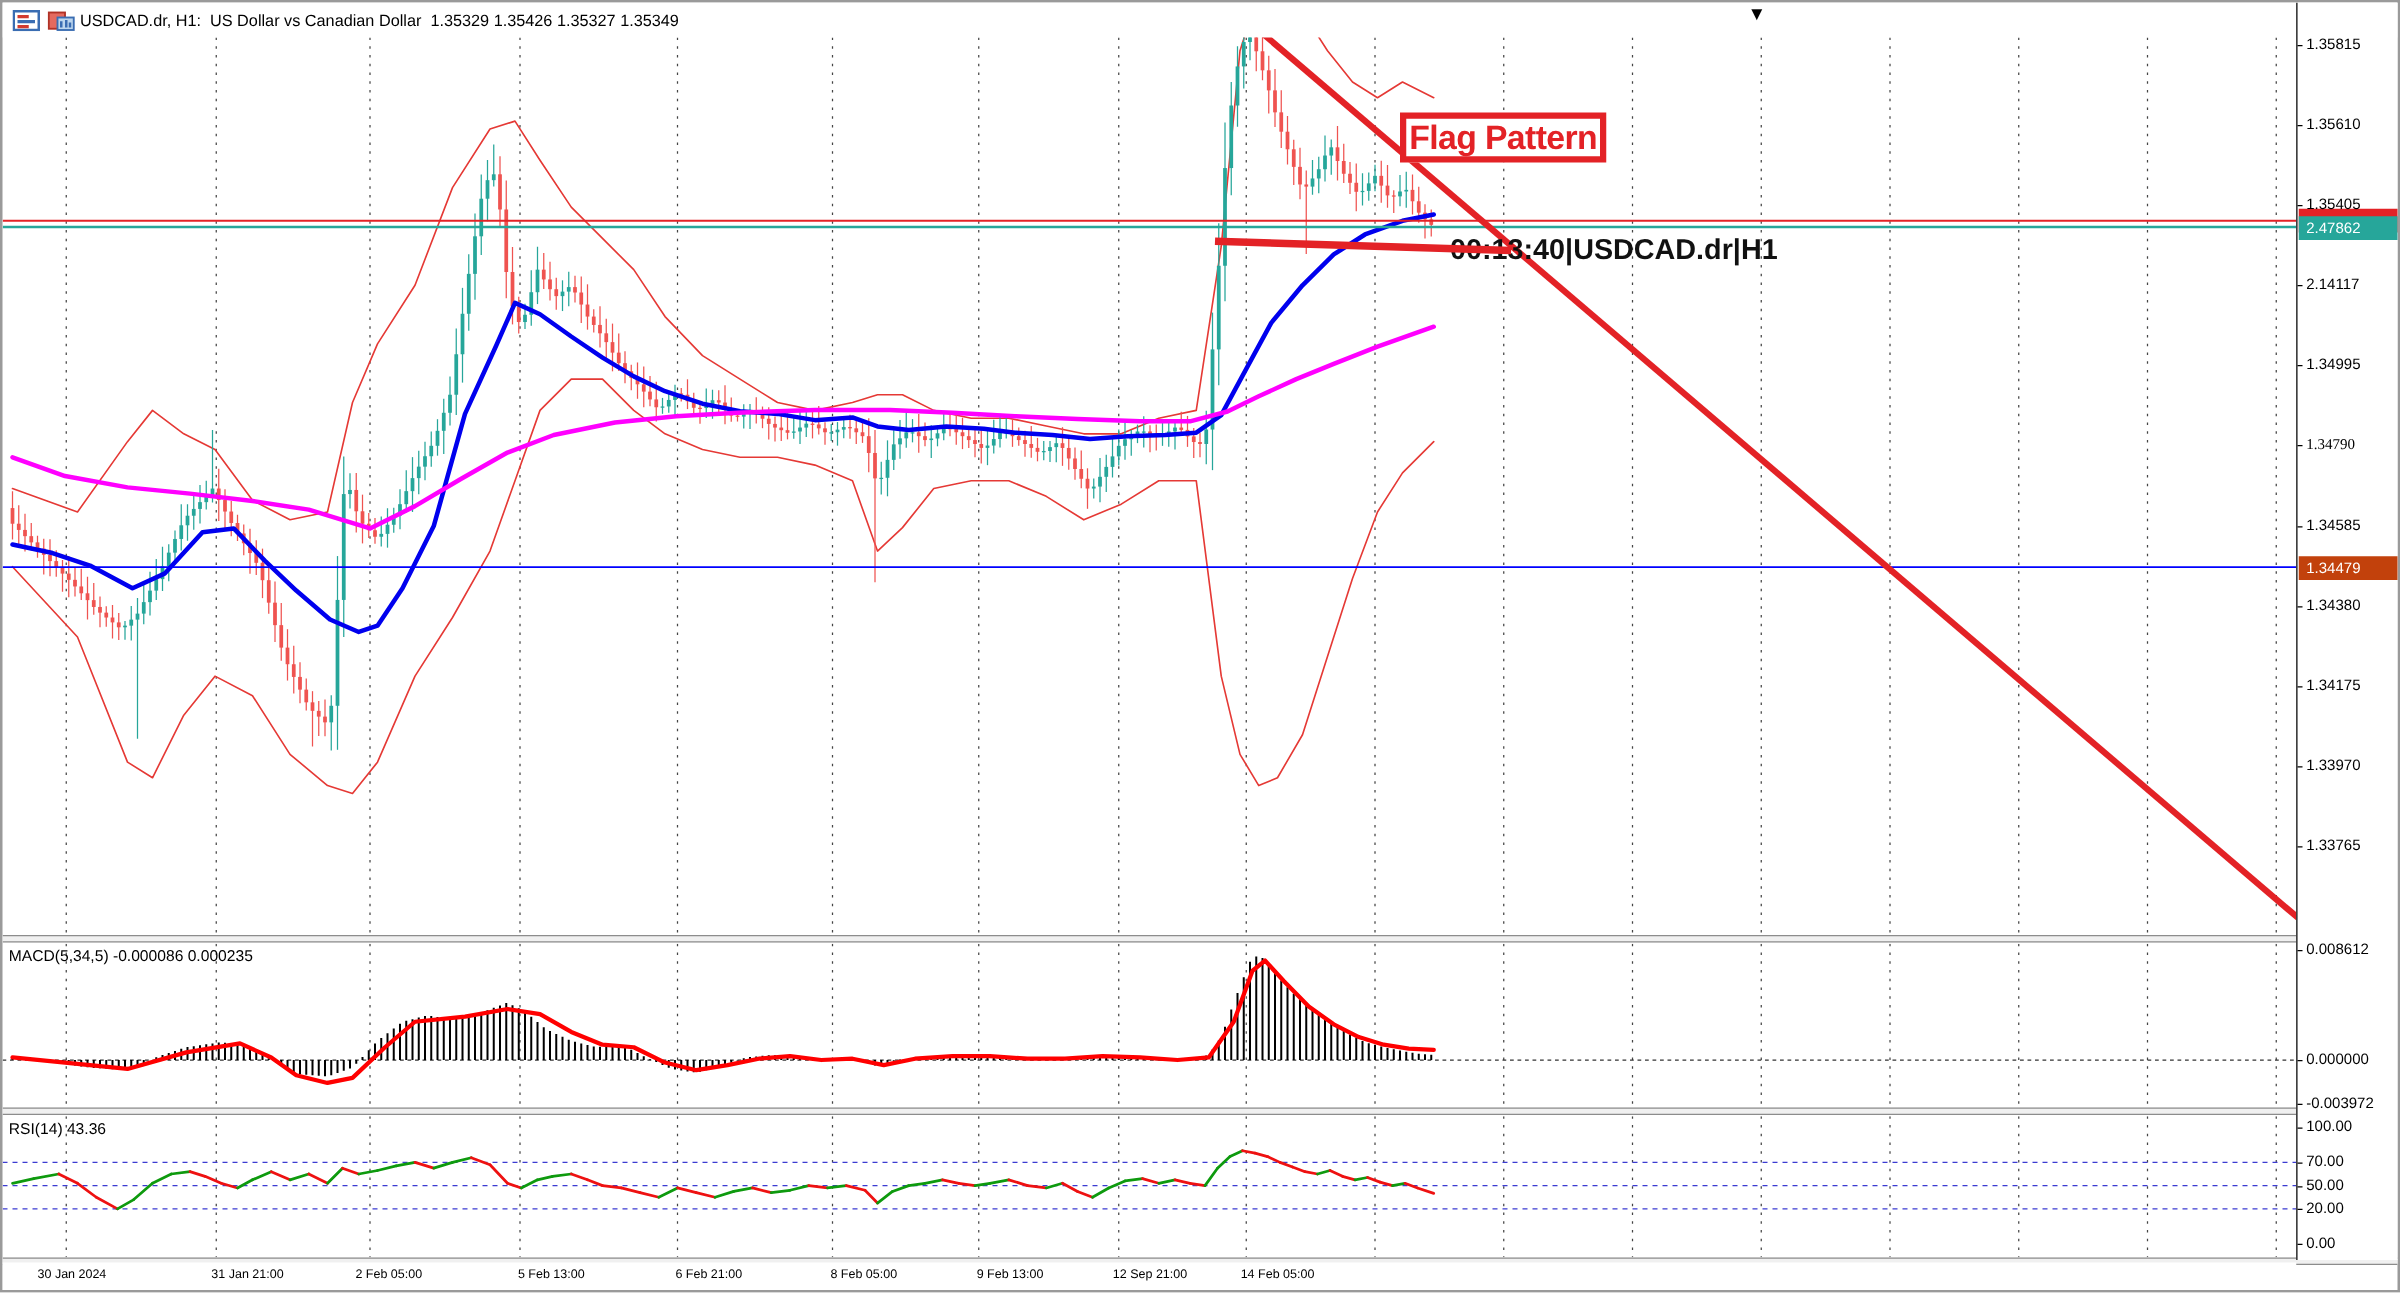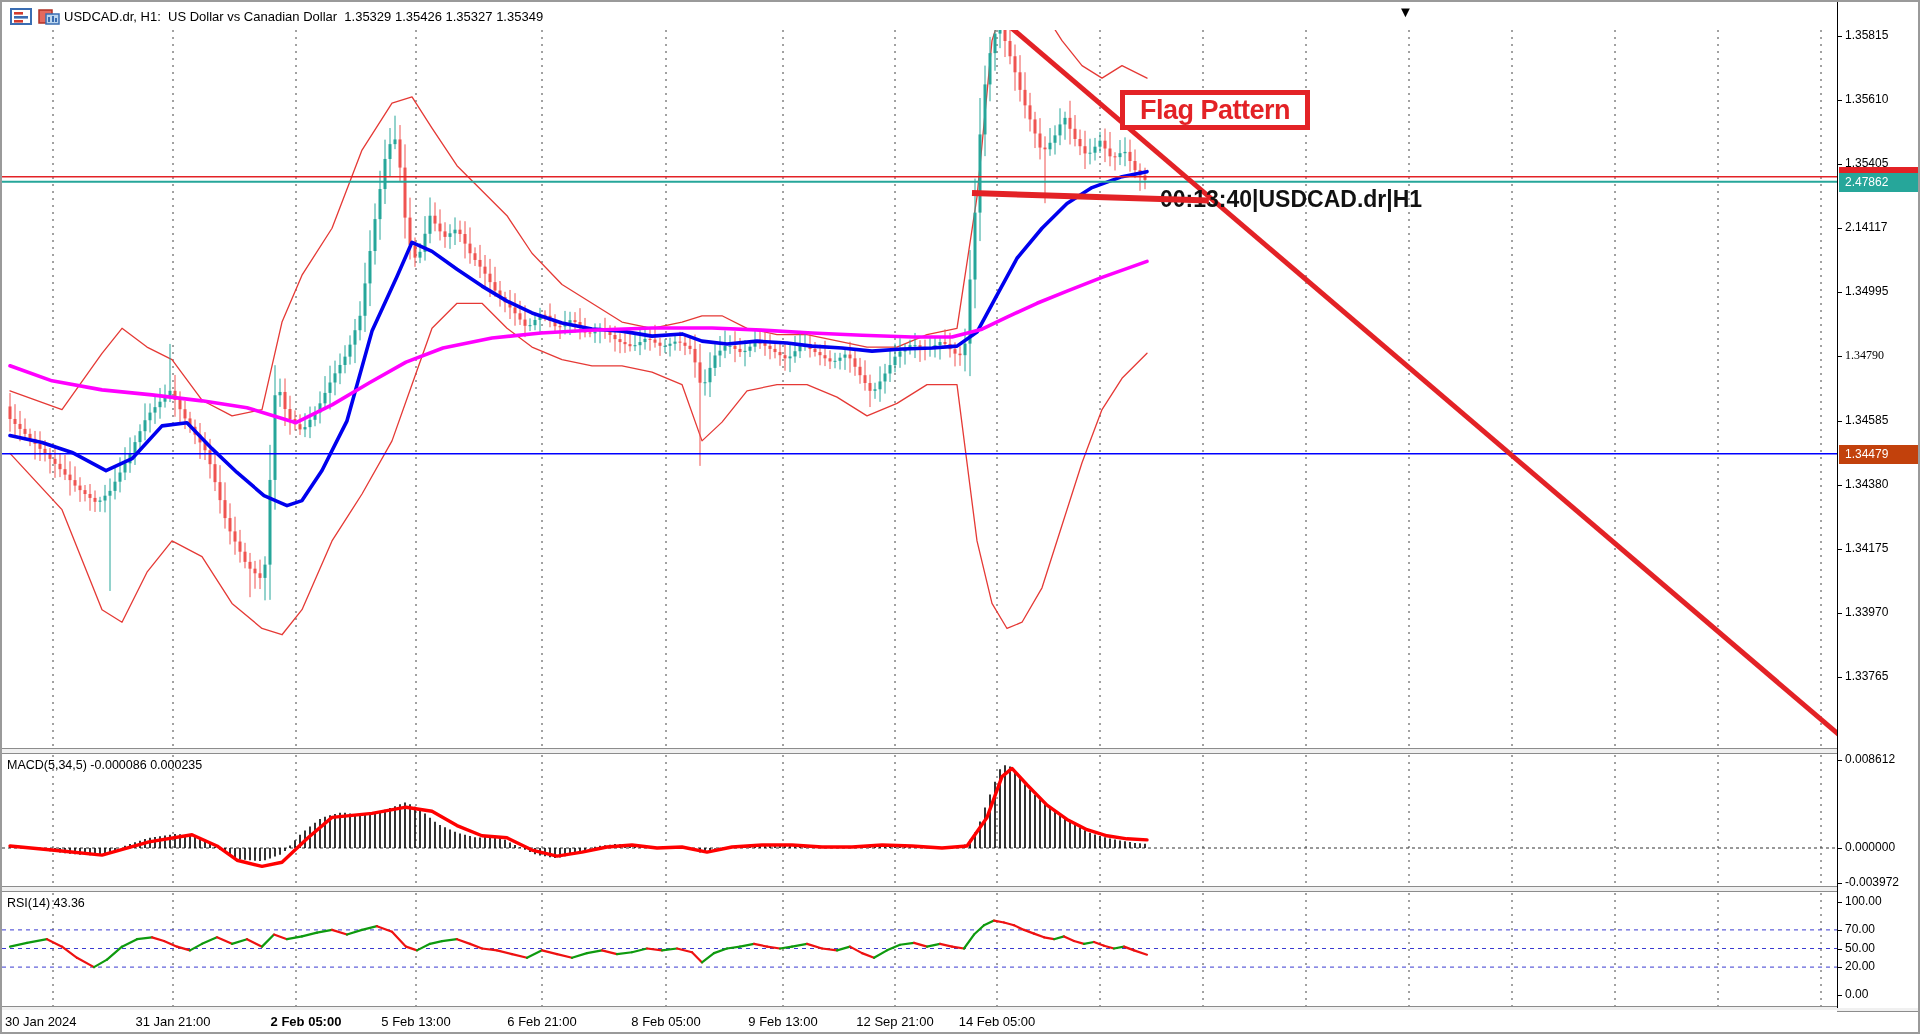--- a/index.html
+++ b/index.html
@@ -13,29 +13,29 @@
   #header .icon{position:absolute;top:6px;width:22px;height:17px;}
   #title{position:absolute;left:62px;top:7px;font-size:13px;white-space:pre;}
   #price-axis{left:1835px;top:0;width:83px;height:1006px;border-left:1px solid #000;background:#fff;}
   .pal{position:absolute;left:7px;font-size:12px;white-space:nowrap;}
   .tick{position:absolute;left:0;width:4px;height:1px;background:#000;}
   .pricebox{position:absolute;left:1px;width:80px;height:19px;color:#fff;font-size:12px;
     line-height:19px;padding-left:6px;box-sizing:border-box;}
   .sep{left:0;width:1835px;height:6px;background:#f0f0f0;border-top:1px solid #8c8c8c;border-bottom:1px solid #8c8c8c;box-sizing:border-box;}
   .paneLabel{position:absolute;left:5px;font-size:12.5px;white-space:pre;}
   #flag-label{
-    left:1118px;top:88px;width:190px;height:40px;border:5px solid #e32226;background:#fff;
+    left:1118px;top:88px;width:165px;height:40px;border:5px solid #e32226;background:#fff;
     color:#e32226;font-size:27px;font-weight:bold;line-height:31px;text-align:center;
     box-sizing:border-box;letter-spacing:-0.5px;z-index:6;
   }
   #timestamp-label{left:1158px;top:184px;font-size:23px;font-weight:bold;color:#111;z-index:5;white-space:nowrap;}
   #red-segment{left:970px;top:188px;width:237px;height:6px;background:#e32226;transform:rotate(1.8deg);transform-origin:left center;z-index:7;}
   #shift-marker{left:1396px;top:1px;font-size:15px;color:#000;z-index:4;}
   #time-axis{left:0;top:1008px;width:1835px;height:26px;background:#fff;}
-  .tlabel{position:absolute;top:4px;font-size:13px;white-space:nowrap;}
+  .tlabel{position:absolute;top:4px;font-size:10px;white-space:nowrap;margin-left:25px;}
   svg{display:block;}
 </style>
 </head>
 <body>
 
 <div id="app">
 
   <div id="header" class="abs">
     <span class="icon" style="left:8px">
       <svg width="22" height="17" viewBox="0 0 22 17">
@@ -961,21 +961,21 @@
       <div class="tick" style="top: 947px;"></div>
       <div class="pal" style="top: 957px;">20.00</div>
       <div class="tick" style="top: 965px;"></div>
       <div class="pal" style="top: 985px;">0.00</div>
       <div class="tick" style="top: 993px;"></div>
     </div>
 
   <div id="time-axis" class="abs">
       <div class="tlabel" style="left: 3px;">30 Jan 2024</div>
       <div class="tlabel" style="left: 171px; transform: translateX(-50%);">31 Jan 21:00</div>
-      <div class="tlabel" style="left: 304px; transform: translateX(-50%); font-weight: bold;">2 Feb 05:00</div>
+      <div class="tlabel" style="left: 284px; transform: translateX(-50%);">2 Feb 05:00</div>
       <div class="tlabel" style="left: 414px; transform: translateX(-50%);">5 Feb 13:00</div>
       <div class="tlabel" style="left: 540px; transform: translateX(-50%);">6 Feb 21:00</div>
       <div class="tlabel" style="left: 664px; transform: translateX(-50%);">8 Feb 05:00</div>
       <div class="tlabel" style="left: 781px; transform: translateX(-50%);">9 Feb 13:00</div>
       <div class="tlabel" style="left: 893px; transform: translateX(-50%);">12 Sep 21:00</div>
       <div class="tlabel" style="left: 995px; transform: translateX(-50%);">14 Feb 05:00</div>
     </div>
 
 </div>
 

